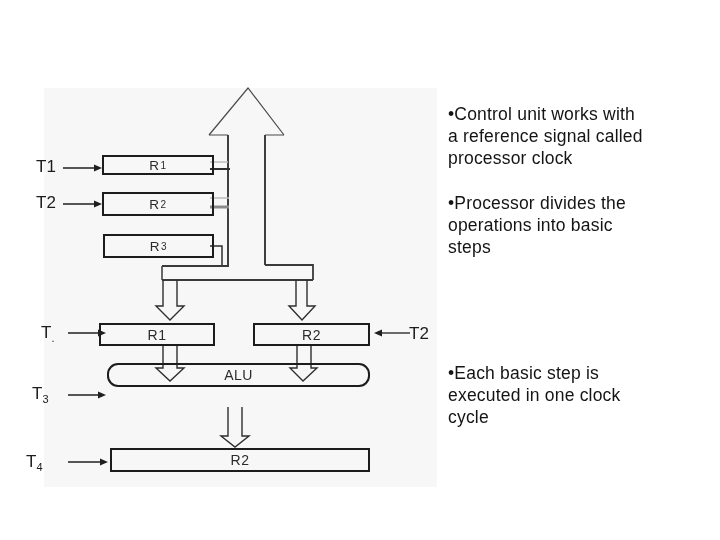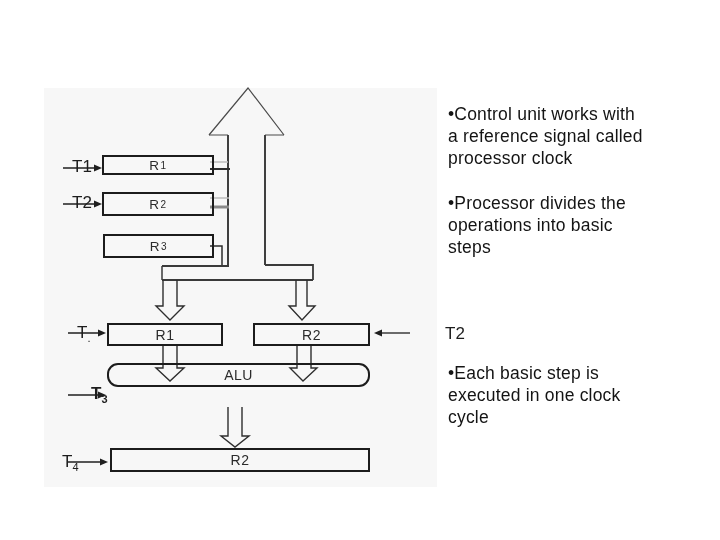--- a/index.html
+++ b/index.html
@@ -17,32 +17,32 @@
     position:absolute; box-sizing:border-box;
     border:2px solid #1c1c1c;
     display:flex; align-items:center; justify-content:center;
     font-size:14px; color:#2b2b2b; letter-spacing:0.5px;
   }
   .box .main{font-size:13.5px;}
   .box .subsc{font-size:10px; vertical-align:-3px; margin-left:1px;}
   .b-r1top{left:102px; top:155px; width:112px; height:20px;}
   .b-r2top{left:102px; top:192px; width:112px; height:24px;}
   .b-r3top{left:103px; top:234px; width:111px; height:24px;}
-  .b-r1bot{left:107px; top:323px; width:116px; height:23px;}
+  .b-r1bot{left:99px; top:323px; width:116px; height:23px;}
   .b-r2bot{left:253px; top:323px; width:117px; height:23px;}
   .b-alu  {left:107px; top:363px; width:263px; height:24px;border-radius:11px;}
   .b-r2res{left:110px; top:448px; width:260px; height:24px;}
   .tlabel{
-    position:absolute; font-size:17px; color:#1d1d1d;margin-left:36px;
+    position:absolute; font-size:17px; color:#1d1d1d;
   }
   .tlabel .subsc{font-size:11px; vertical-align:-4px;}
   .t1{left:36px; top:157px;}
   .t2{left:36px; top:193px;}
   .t2lower{left:41px; top:323px;}
-  .t3{left:55px; top:384px;font-weight:bold;}
+  .t3{left:32px; top:384px;}
   .t4{left:26px; top:452px;}
   .t2right{left:409px; top:324px;}
   .bullet{
     position:absolute; left:448px; width:276px;
     font-size:17.5px; line-height:22px; color:#141414;
     white-space:pre-line; letter-spacing:0.2px;
   }
   .bullet1{top:103px;}
   .bullet2{top:192px;}
   .bullet3{top:362px;}

